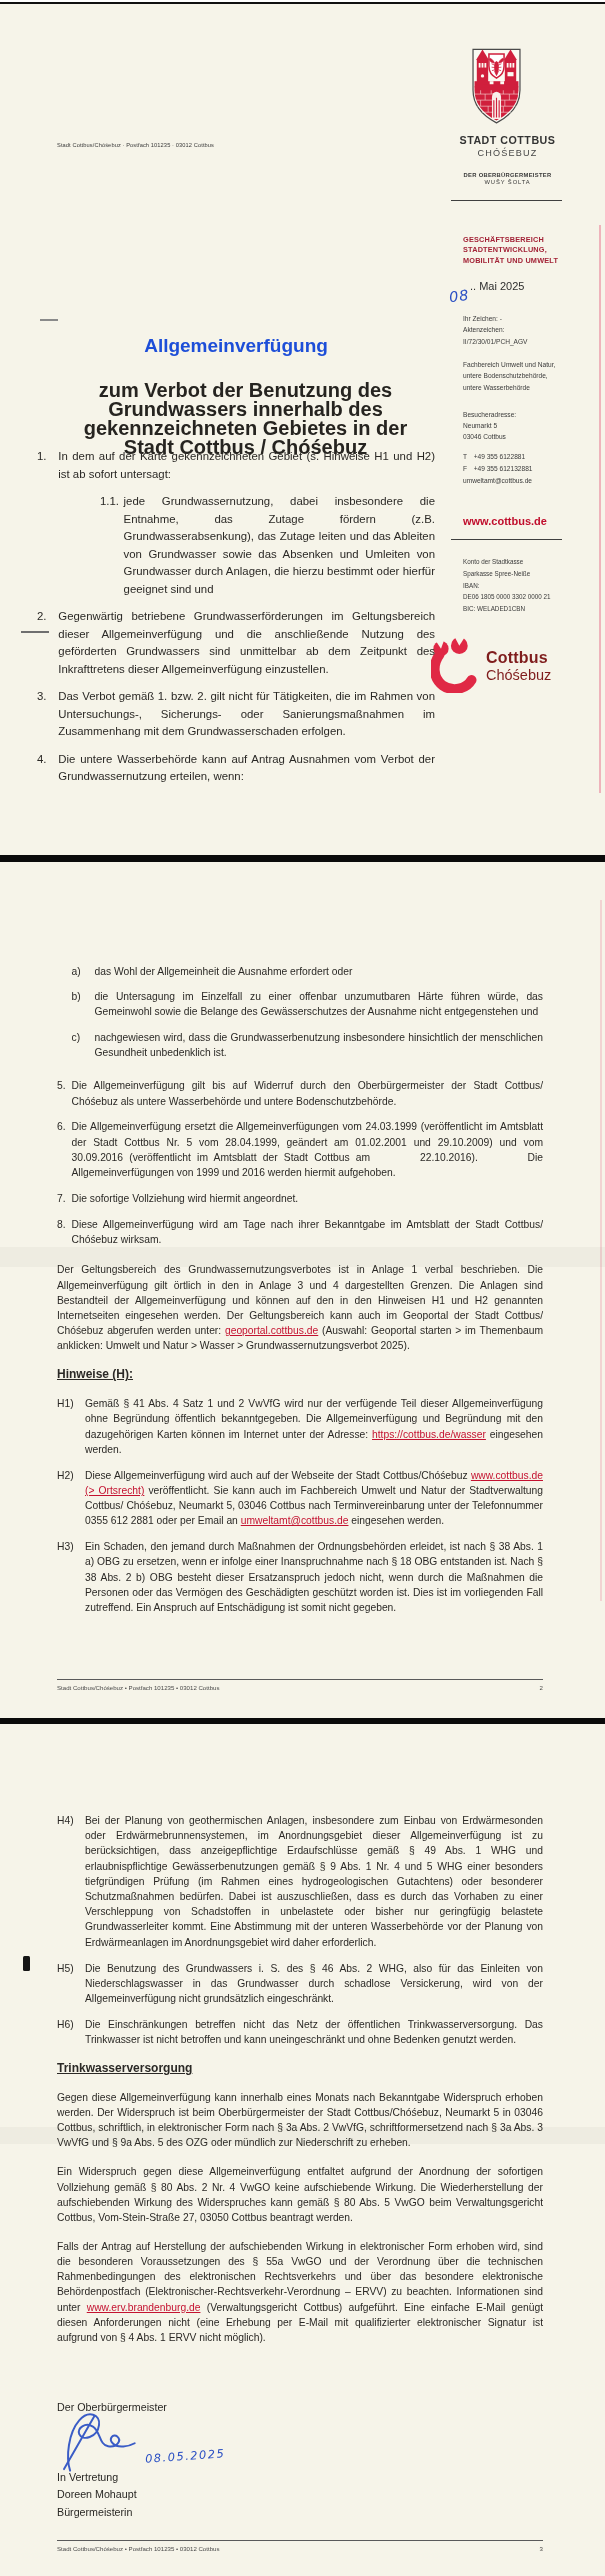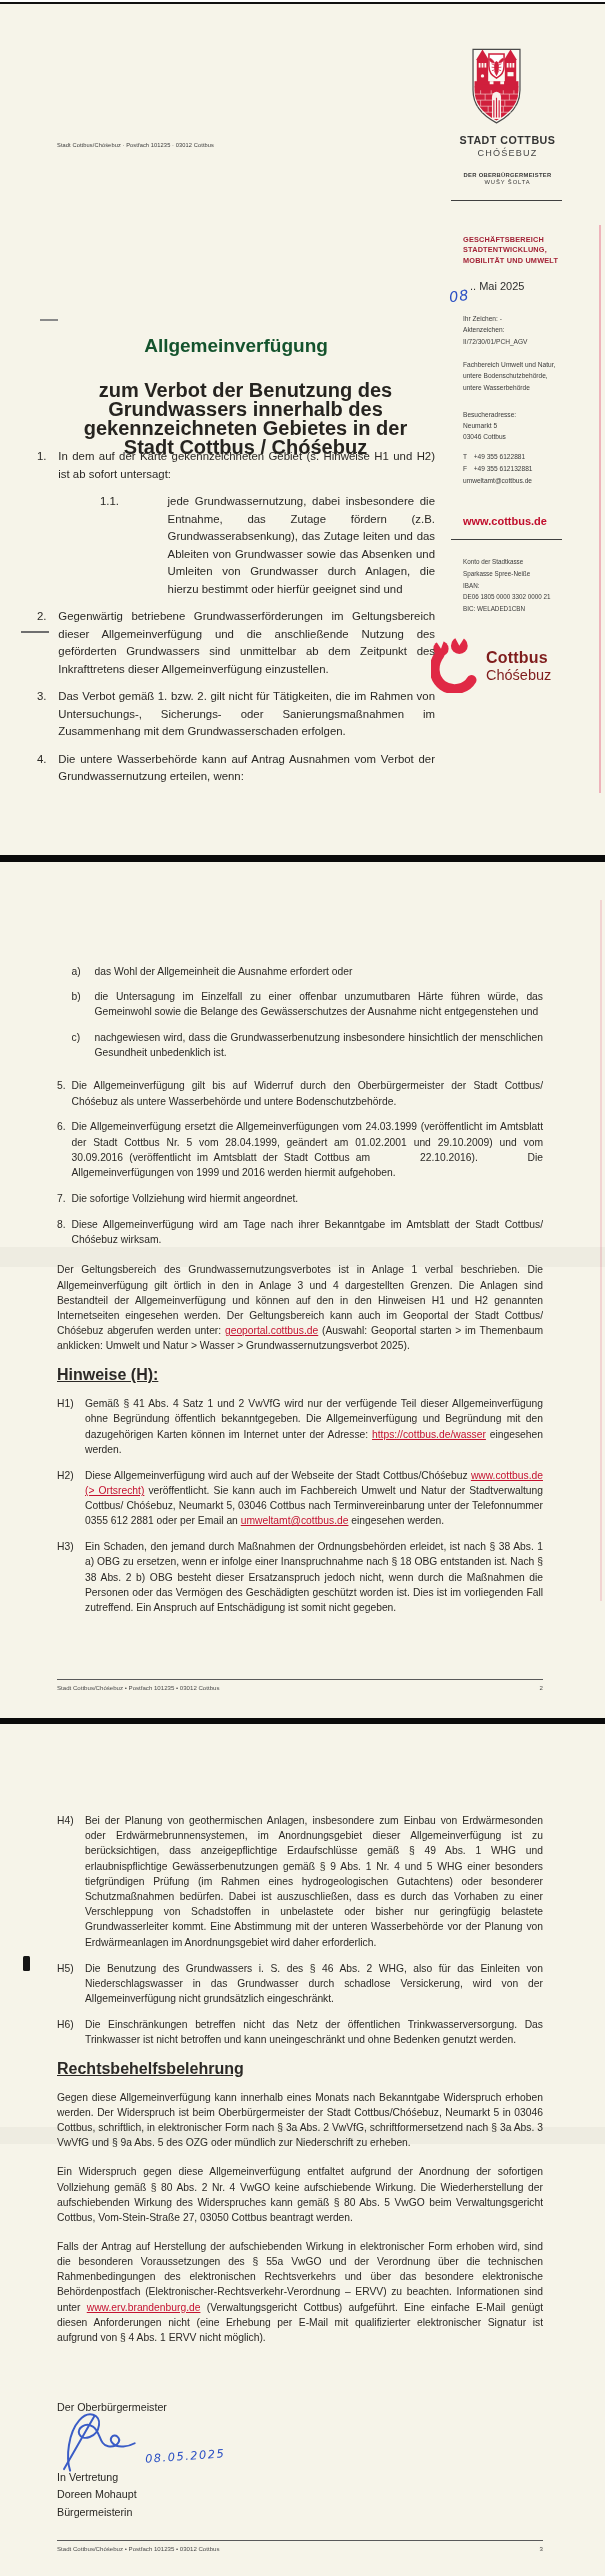--- a/index.html
+++ b/index.html
@@ -51,42 +51,42 @@
   #www { top:516px; font-weight:bold; color:#c00d2c; font-size:11px; }
   #bank { top:556px; font-size:6.3px; line-height:11.8px; }
   .logo-mark { position:absolute; left:431px; top:638px; }
   .logo-text { position:absolute; left:486px; top:650px; color:#7f1d1d; line-height:1; }
   .logo-text .lt1 { font-size:16px; font-weight:bold; letter-spacing:0.2px; }
   .logo-text .lt2 { font-size:14.5px; margin-top:1.5px; }
 
   
   .just { text-align: justify; }
   #intro { position:absolute; left:57px; top:253px; width:377px; font-size:11.4px; line-height:18.3px; }
-  #title { position:absolute; left:37px; top:335px; width:398px; text-align:center; font-size:19px; font-weight:bold; color:#14532d; }
+  #title { position:absolute; left:37px; top:335px; width:398px; text-align:center; font-size:19px; font-weight:bold; color:#1d4ed8; }
   #subtitle { position:absolute; left:57px; top:381px; width:377px; text-align:center; font-size:20px; font-weight:bold; line-height:19px; color:#262420; }
   #p1list { position:absolute; left:37px; top:448px; width:398px; font-size:11.4px; line-height:17.5px; }
   .p1row { display:flex; margin-bottom:10px; }
   .p1row .mk { flex:0 0 21.3px; }
   .p1row .tx { flex:1; text-align:justify; }
-  .p1row.sub { margin-left:63px;gap:44px; }
+  .p1row.sub { margin-left:63px; }
   .p1row.sub .mk { flex:0 0 23.6px; }
 
   
   .pagecol { position:absolute; left:57px; width:486px; font-size:10.3px; line-height:15.2px; color:#2b2926; }
   #p2col { top:964px; }
   #p3col { top:1813px; }
   .hrow { display:flex; margin-bottom:10.7px; }
   .hrow .tx { flex:1; text-align:justify; }
   .abc { margin-left:14.5px; margin-bottom:10px; }
   .abc .mk { flex:0 0 23px; }
   .n58 .mk { flex:0 0 14.5px; }
   .hh .mk { flex:0 0 28px; }
   .mt24 { margin-top:18.3px; } .mt20 { margin-top:15.2px; } .mt18 { margin-top:13.7px; } .mt16 { margin-top:12.2px; }
   .para { margin-bottom:13.7px; }
-  .heading { font-weight:bold; text-decoration:underline; font-size:16px; margin-bottom:13.7px; }
+  .heading { font-weight:bold; text-decoration:underline; font-size:12px; margin-bottom:13.7px; }
   a.rlink { color:#c41230; text-decoration:underline; cursor:pointer; }
 
   
   .footer { position:absolute; left:57px; width:486px; border-top:0.8px solid #5a5a5a; padding-top:3.8px;
             display:flex; justify-content:space-between; font-size:6.1px; color:#4a4a4a; }
   #footer2 { top:1679px; }
   #footer3 { top:2540px; }
 
   
   #sigrole { position:absolute; left:57px; top:2401px; font-size:10.7px; }
@@ -308,21 +308,21 @@
     </div>
     <div class="hrow hh">
       <span class="mk">H5)</span>
       <div class="tx">Die Benutzung des Grundwassers i. S. des § 46 Abs. 2 WHG, also für das Einleiten von Niederschlagswasser in das Grundwasser durch schadlose Versickerung, wird von der Allgemeinverfügung nicht grundsätzlich eingeschränkt.</div>
     </div>
     <div class="hrow hh">
       <span class="mk">H6)</span>
       <div class="tx">Die Einschränkungen betreffen nicht das Netz der öffentlichen Trinkwasserversorgung. Das Trinkwasser ist nicht betroffen und kann uneingeschränkt und ohne Bedenken genutzt werden.</div>
     </div>
 
-    <div class="heading mt18">Rechtsbehelfsbelehrung</div>
+    <div class="heading mt18">Trinkwasserversorgung</div>
 
     <p class="just para">Gegen diese Allgemeinverfügung kann innerhalb eines Monats nach Bekanntgabe Widerspruch erhoben werden. Der Widerspruch ist beim Oberbürgermeister der Stadt Cottbus/Chóśebuz, Neumarkt 5 in 03046 Cottbus, schriftlich, in elektronischer Form nach § 3a Abs. 2 VwVfG, schriftformersetzend nach § 3a Abs. 3 VwVfG und § 9a Abs. 5 des OZG oder mündlich zur Niederschrift zu erheben.</p>
     <p class="just para">Ein Widerspruch gegen diese Allgemeinverfügung entfaltet aufgrund der Anordnung der sofortigen Vollziehung gemäß § 80 Abs. 2 Nr. 4 VwGO keine aufschiebende Wirkung. Die Wiederherstellung der aufschiebenden Wirkung des Widerspruches kann gemäß § 80 Abs. 5 VwGO beim Verwaltungsgericht Cottbus, Vom-Stein-Straße 27, 03050 Cottbus beantragt werden.</p>
     <p class="just para"><span>Falls der Antrag auf Herstellung der aufschiebenden Wirkung in elektronischer Form erhoben wird, sind die besonderen Voraussetzungen des § 55a VwGO und der Verordnung über die technischen Rahmenbedingungen des elektronischen Rechtsverkehrs und über das besondere elektronische Behördenpostfach (Elektronischer-Rechtsverkehr-Verordnung – ERVV) zu beachten. Informationen sind unter </span><a class="rlink">www.erv.brandenburg.de</a><span> (Verwaltungsgericht Cottbus) aufgeführt. Eine einfache E-Mail genügt diesen Anforderungen nicht (eine Erhebung per E-Mail mit qualifizierter elektronischer Signatur ist aufgrund von § 4 Abs. 1 ERVV nicht möglich).</span></p>
   </div>
 
   <div id="sigrole">Der Oberbürgermeister</div>
 
   <div id="signature">
     <svg width="114" height="63" viewBox="0 0 150 82">

